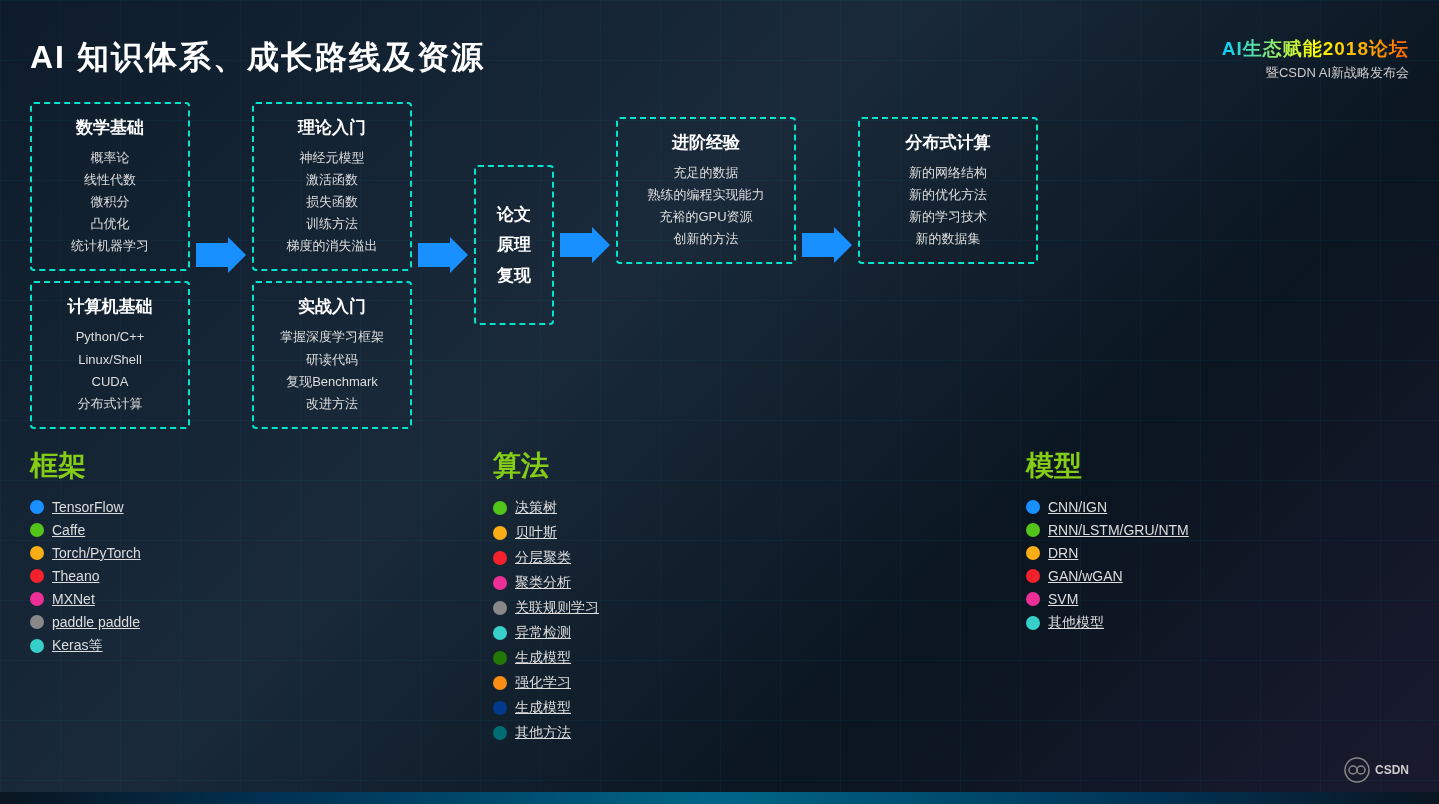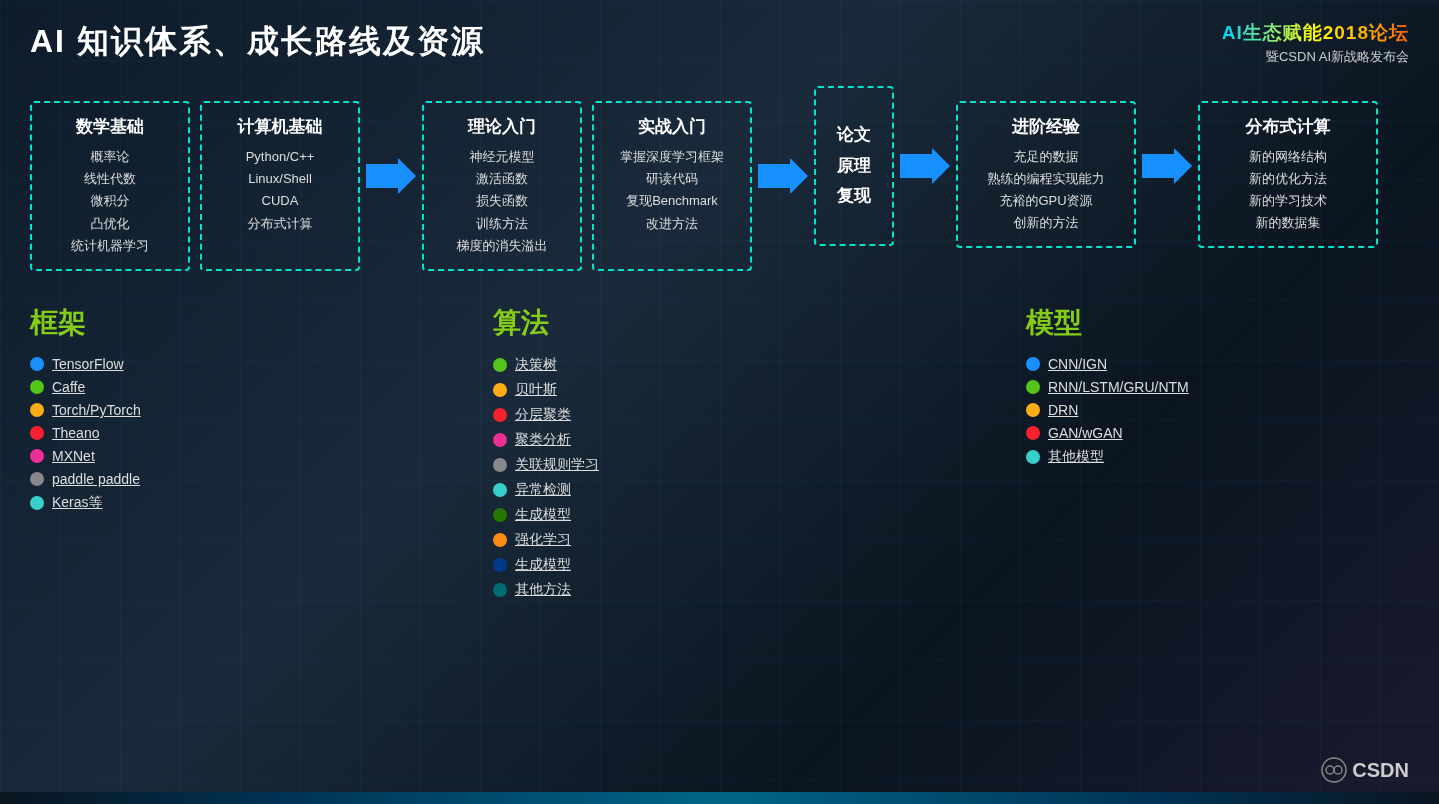--- a/index.html
+++ b/index.html
@@ -29,21 +29,21 @@
       background-image:
         linear-gradient(rgba(0,200,255,0.3) 1px, transparent 1px),
         linear-gradient(90deg, rgba(0,200,255,0.3) 1px, transparent 1px);
       background-size: 60px 60px;
     }
 
     .content {
       position: absolute;
       inset: 0;
       z-index: 10;
-      padding: 20px 30px;
+      padding: 36px 30px;
       border-radius: 13px;
     }
 
     
     .header {
       display: flex;
       justify-content: space-between;
       align-items: flex-start;
       margin-bottom: 20px;
     }
@@ -96,21 +96,21 @@
 
     .box-item {
       font-size: 13px;
       color: #dddddd;
       text-align: center;
       line-height: 1.7;
     }
 
     .double-box {
       display: flex;
-      flex-direction: row;
+      flex-direction: column;
       gap: 10px;
     }
 
     
     .small-dashed-box {
       border: 2px dashed #00e5cc;
       border-radius: 4px;
       padding: 16px 12px;
       background: transparent;
       min-width: 80px;
@@ -392,33 +392,37 @@
         </div>
         <div class="legend-item">
           <div class="dot" style="background:#faad14"></div>
           <span>DRN</span>
         </div>
         <div class="legend-item">
           <div class="dot" style="background:#f5222d"></div>
           <span>GAN/wGAN</span>
         </div>
         <div class="legend-item">
+          <div class="dot" style="background:#eb2f96"></div>
+          <span>SVM</span>
+        </div>
+        <div class="legend-item">
           <div class="dot" style="background:#36cfc9"></div>
           <span>其他模型</span>
         </div>
       </div>
     </div>
 
   </div>
 </div>
 
 <div class="csdn-logo">
   <div style="display:flex;align-items:center;gap:4px;">
     <svg width="28" height="28" viewBox="0 0 28 28">
       <circle cx="14" cy="14" r="12" fill="none" stroke="#888" stroke-width="1.5"></circle>
       <circle cx="10" cy="14" r="4" fill="none" stroke="#888" stroke-width="1.5"></circle>
       <circle cx="18" cy="14" r="4" fill="none" stroke="#888" stroke-width="1.5"></circle>
     </svg>
-    <span style="color:#cccccc;font-size:20px;font-weight:bold;">CSDN</span>
+    <span style="color:#cccccc;font-size:12px;font-weight:bold;">CSDN</span>
   </div>
 </div>
 
 <div class="bottom-strip"></div>
 
 </body></html>

